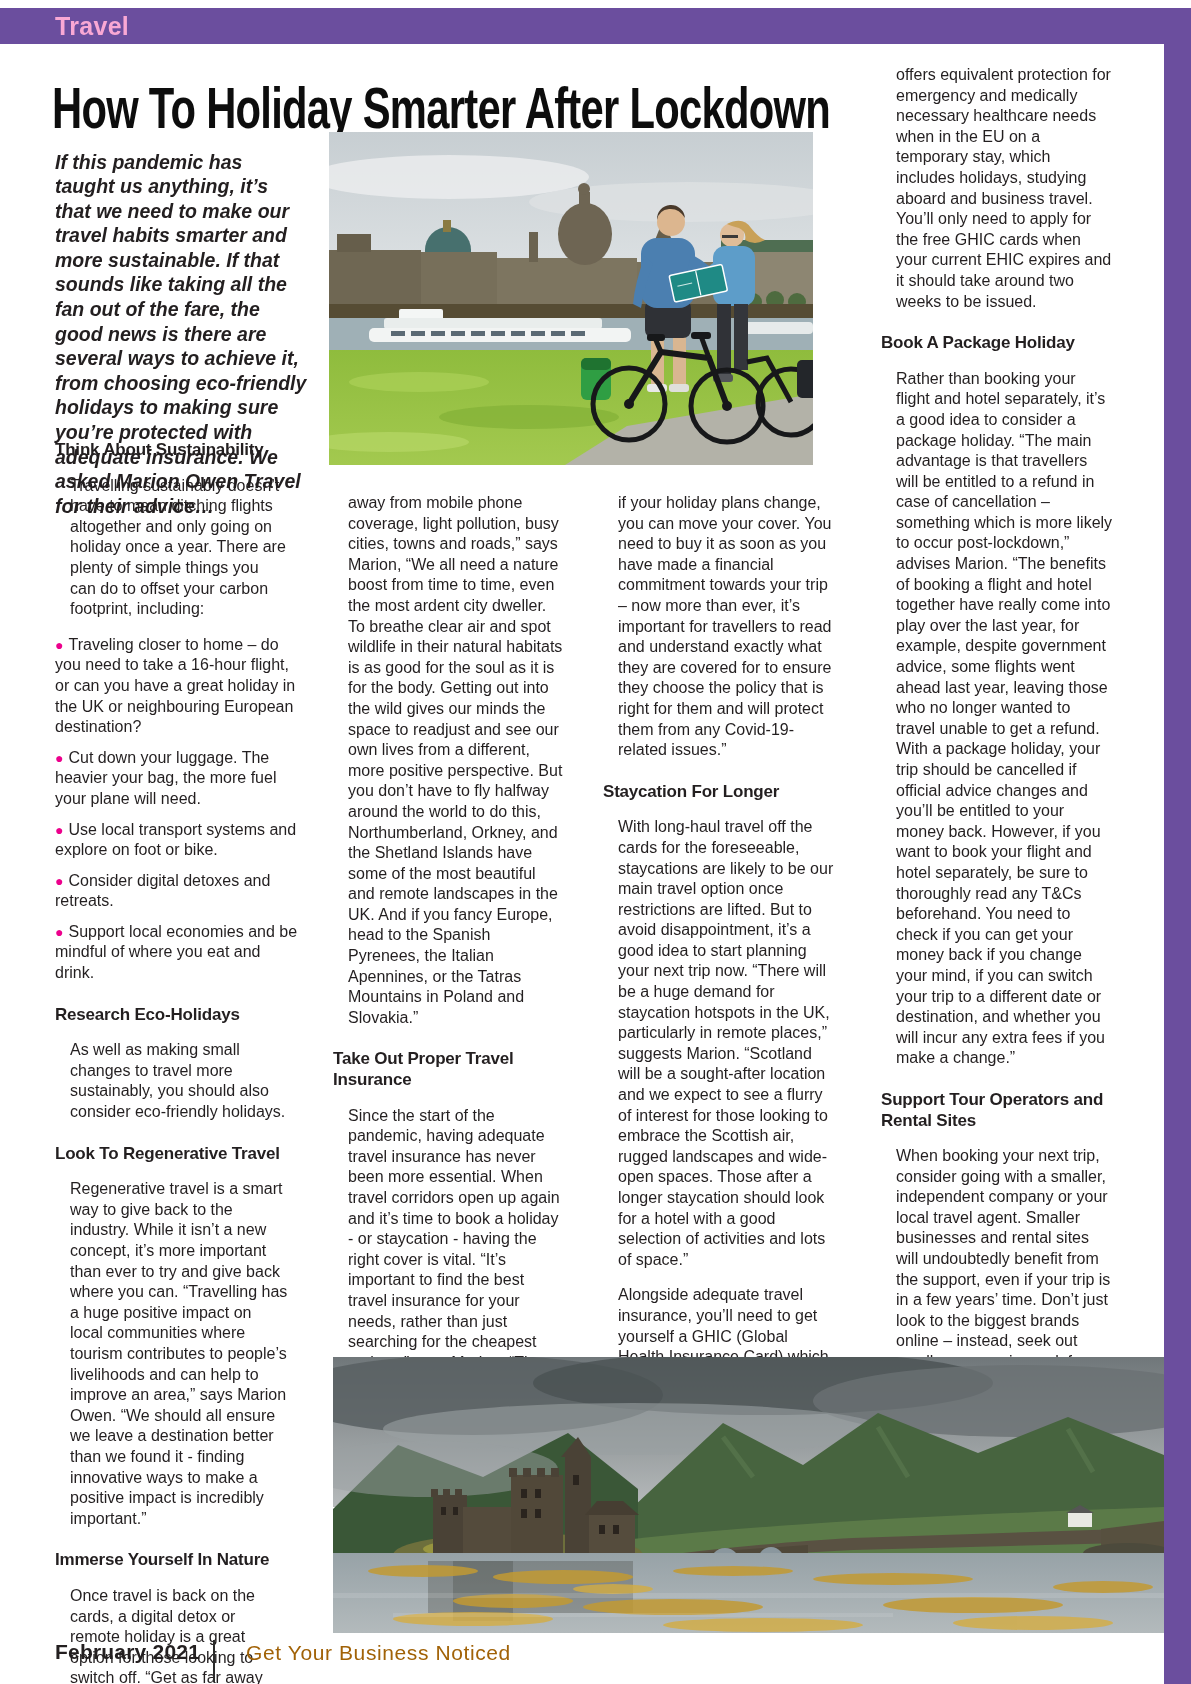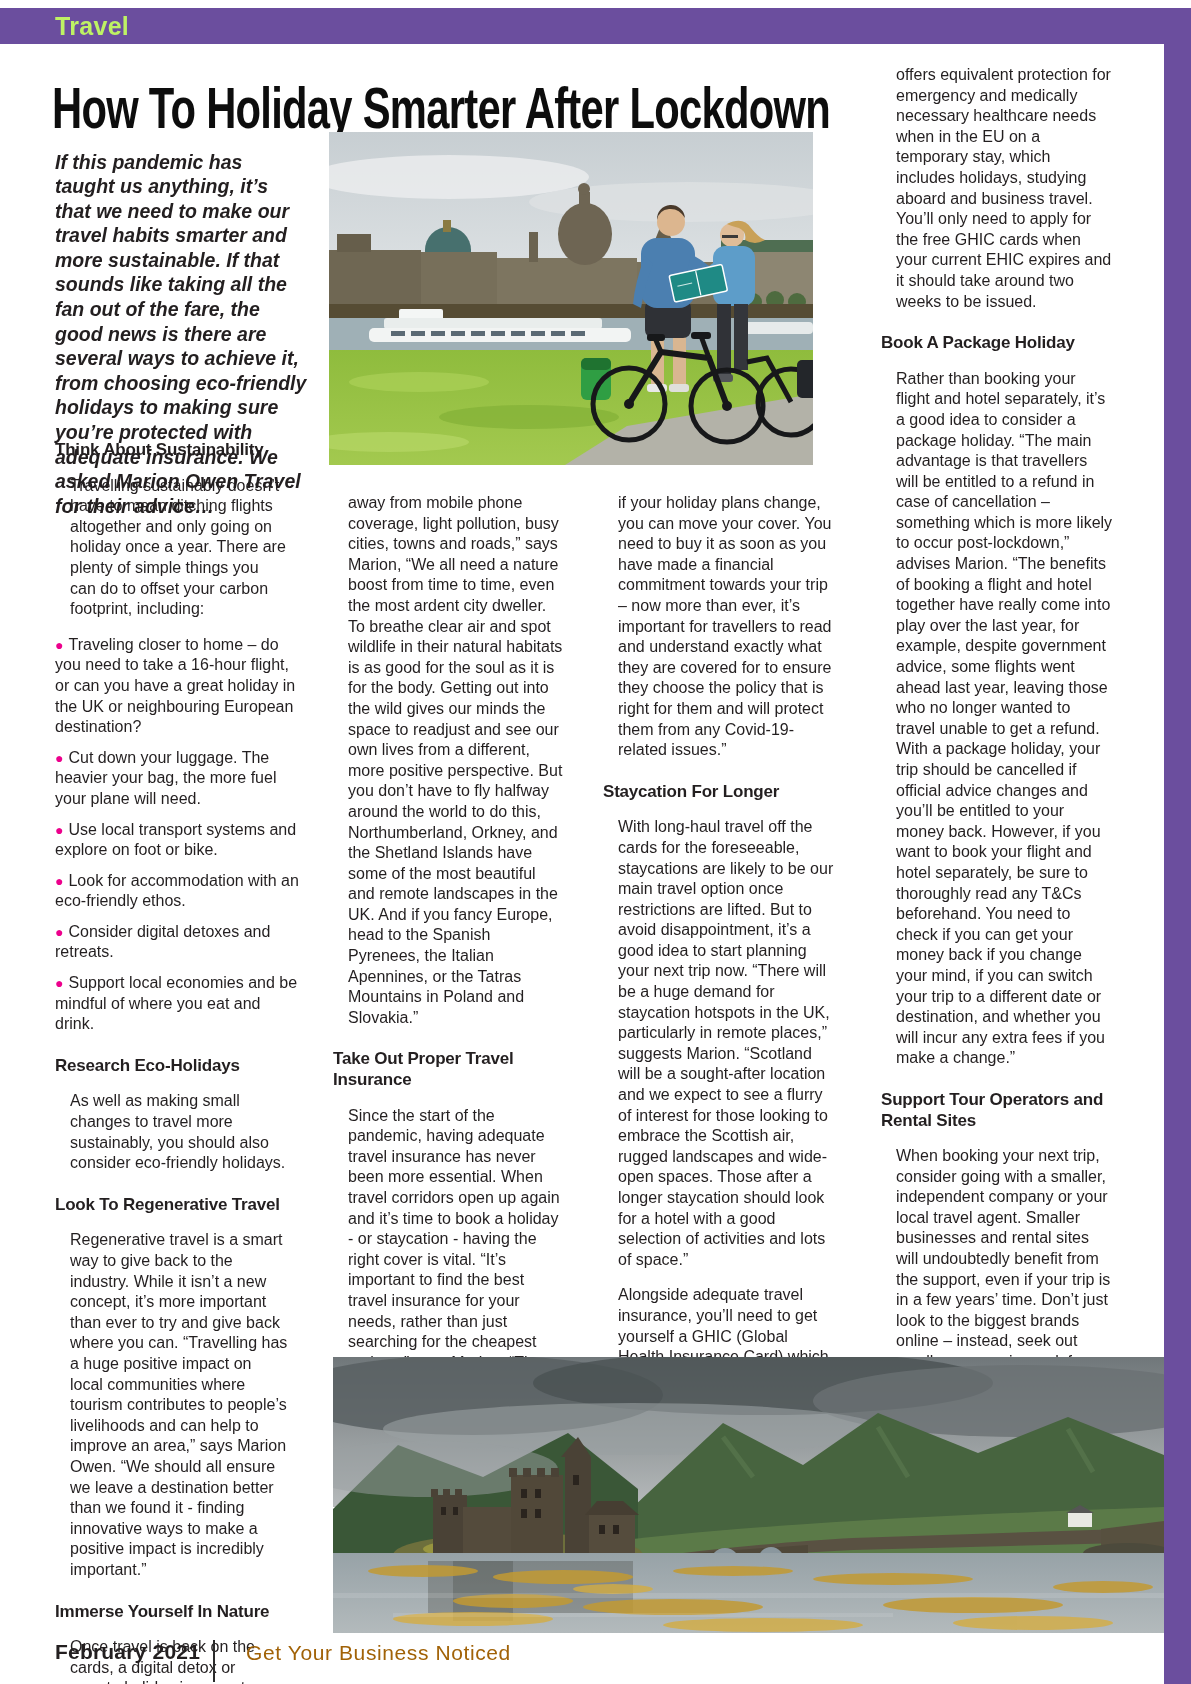--- a/index.html
+++ b/index.html
@@ -2,21 +2,21 @@
 <html><head>
 <meta charset="utf-8">
 <style>
   html,body{margin:0;padding:0;background:#ffffff;}
   .page{
     position:relative;width:1191px;height:1684px;background:#fff;overflow:hidden;
     font-family:"Liberation Sans", sans-serif;color:#231f20;
   }
   .topbar{position:absolute;left:0;top:8px;width:1191px;height:36px;background:#6b4e9e;}
   .section-label{position:absolute;left:55px;top:0;height:36px;line-height:36px;
-    color:#bef264;font-weight:bold;font-size:25px;letter-spacing:.3px;}
+    color:#f9a8d4;font-weight:bold;font-size:25px;letter-spacing:.3px;}
   .right-stripe{position:absolute;right:0;top:8px;width:27px;height:1676px;background:#6b4e9e;}
   .headline-wrap{position:absolute;left:52px;top:44px;width:800px;height:62px;margin-top:32px;}
   .intro{
     position:absolute;left:55px;top:130px;width:252px;
     font-size:19.5px;line-height:24.6px;font-weight:bold;font-style:italic;
   }
   .col{position:absolute;font-size:16px;line-height:20.6px;}
   .col-1{left:55px;top:440px;width:248px;}
   .col-2{left:333px;top:478px;width:248px;}
   .col-3{left:603px;top:478px;width:248px;}
@@ -163,21 +163,20 @@
     </svg>
   </div>
 
   <div class="col col-1">
     <h3 class="sec-heading first">Think About Sustainability</h3>
     <p class="body-par">Travelling sustainably doesn’t have to mean ditching flights altogether and only going on holiday once a year. There are plenty of simple things you can do to offset your carbon footprint, including:</p>
     <div class="bullets-block">
       <p class="bullet" style="margin-top:0"><span class="bullet-dot">●</span><span>Traveling closer to home – do you need to take a 16-hour flight, or can you have a great holiday in the UK or neighbouring European destination?</span></p>
       <p class="bullet"><span class="bullet-dot">●</span><span>Cut down your luggage. The heavier your bag, the more fuel your plane will need.</span></p>
       <p class="bullet"><span class="bullet-dot">●</span><span>Use local transport systems and explore on foot or bike.</span></p>
-      <p class="bullet"><span class="bullet-dot">●</span><span>Look for accommodation with an eco-friendly ethos.</span></p>
       <p class="bullet"><span class="bullet-dot">●</span><span>Consider digital detoxes and retreats.</span></p>
       <p class="bullet"><span class="bullet-dot">●</span><span>Support local economies and be mindful of where you eat and drink.</span></p>
     </div>
     <h3 class="sec-heading">Research Eco-Holidays</h3>
     <p class="body-par">As well as making small changes to travel more sustainably, you should also consider eco-friendly holidays.</p>
     <h3 class="sec-heading">Look To Regenerative Travel</h3>
     <p class="body-par">Regenerative travel is a smart way to give back to the industry. While it isn’t a new concept, it’s more important than ever to try and give back where you can. “Travelling has a huge positive impact on local communities where tourism contributes to people’s livelihoods and can help to improve an area,” says Marion Owen. “We should all ensure we leave a destination better than we found it - finding innovative ways to make a positive impact is incredibly important.”</p>
     <h3 class="sec-heading">Immerse Yourself In Nature</h3>
     <p class="body-par">Once travel is back on the cards, a digital detox or remote holiday is a great option for those looking to switch off. “Get as far away from the modern world as possible,</p>
   </div>

